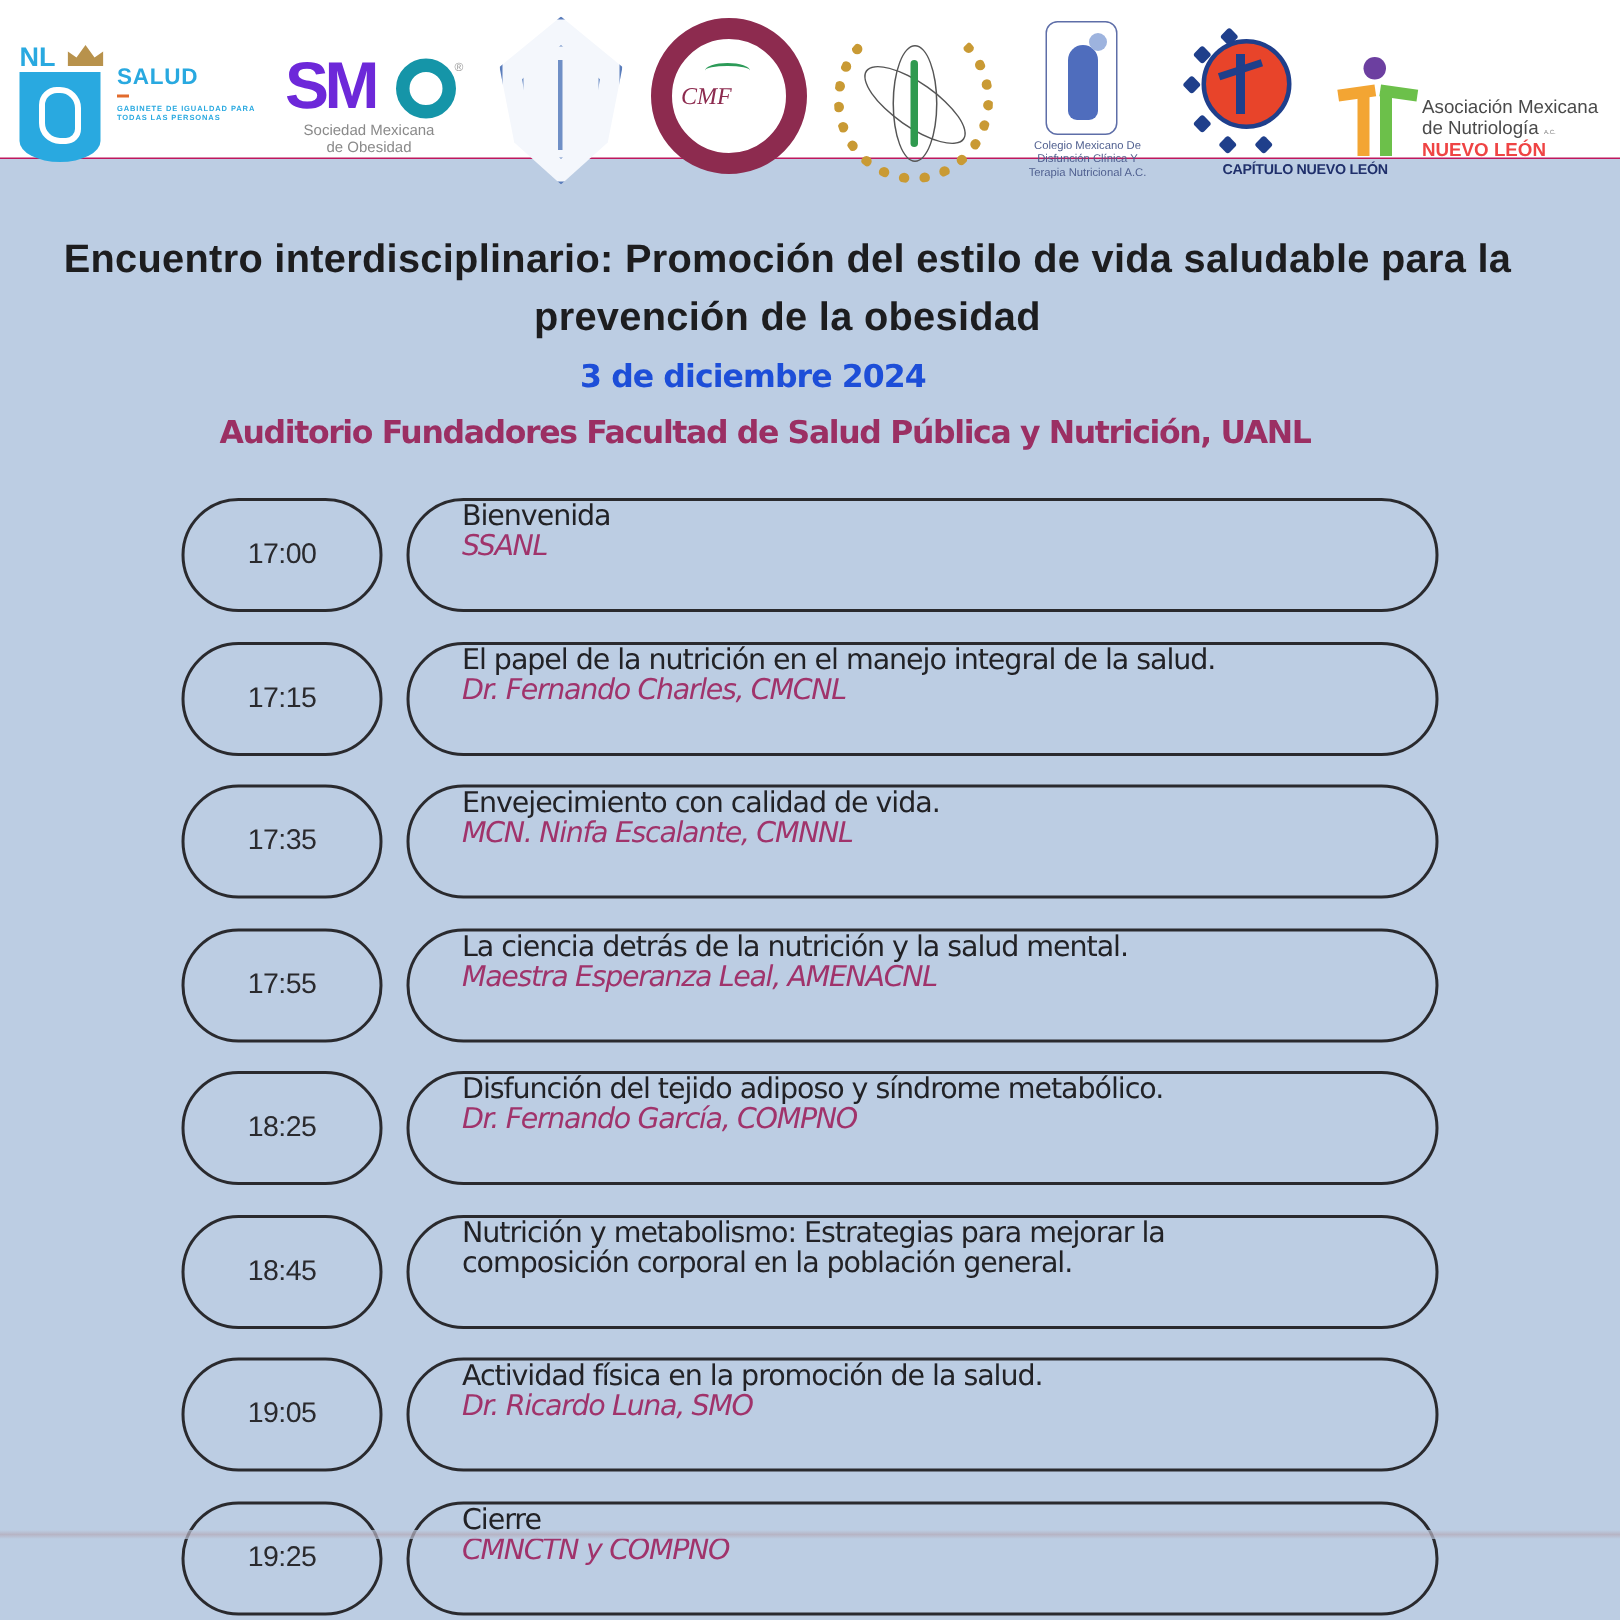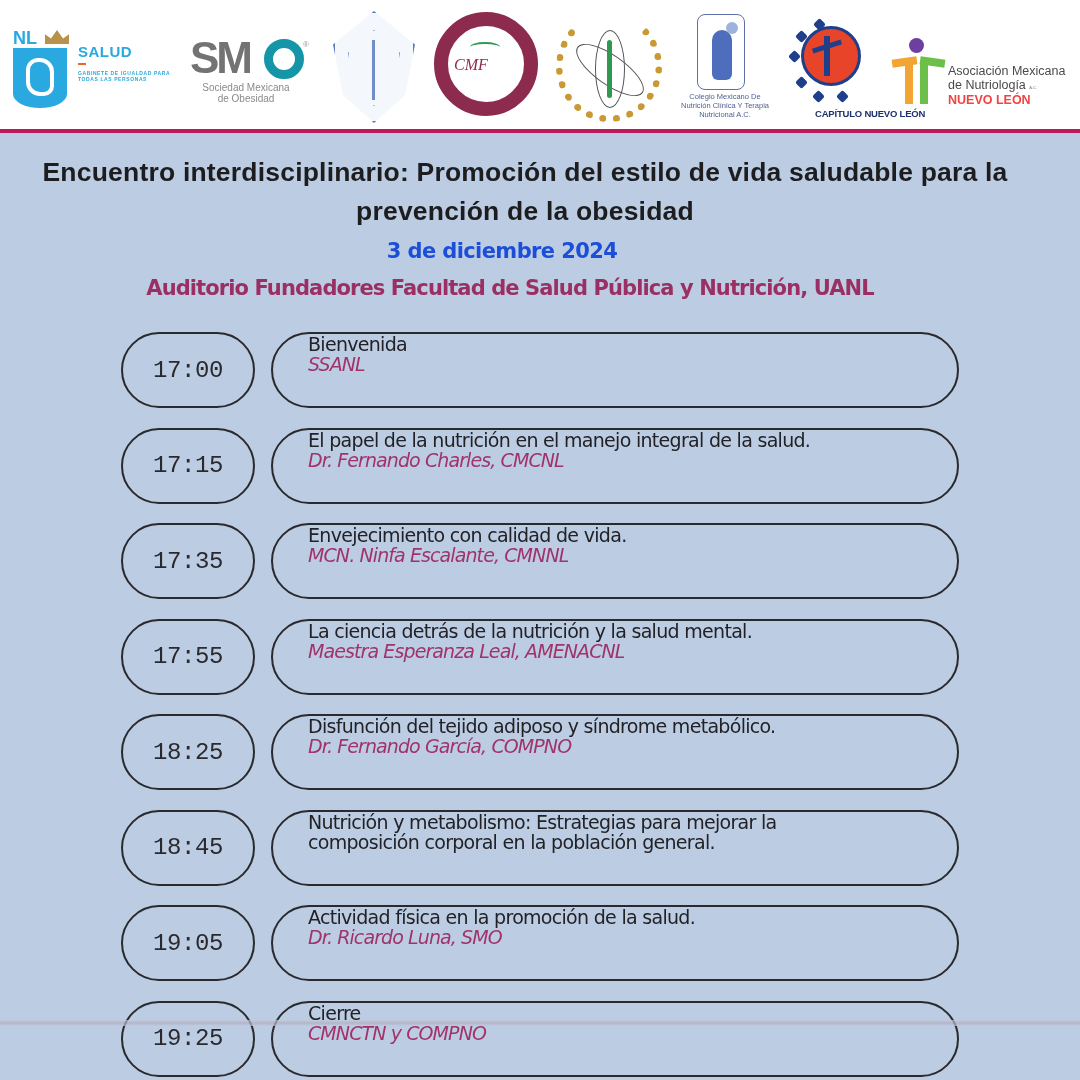--- a/index.html
+++ b/index.html
@@ -3,40 +3,40 @@
 <meta charset="utf-8">
 <style>
   * { box-sizing: border-box; margin: 0; padding: 0; }
   html, body { width: 1080px; height: 1080px; overflow: hidden; }
   body {
     background: #bccde3;
     font-family: "Liberation Sans", sans-serif;
     position: relative;
   }
   .logo-bar {
-    position: absolute; left: 0; top: 0; width: 1080px; height: 133px;
+    position: absolute; left: 0; top: 0; width: 1080px; height: 106px;
     background: #ffffff;
-    border-bottom: 4px solid #be185d;
+    border-bottom: 1px solid #be185d;
     padding-left: 28px;
   }
   .logo { position: absolute; }
   
   .nl-shield {
     left: 13px; top: 48px; width: 54px; height: 60px;
     background: #29a9e0; border-radius: 0 0 27px 27px / 0 0 14px 14px;
   }
   .nl-text { left: 13px; top: 28px; font-weight: bold; font-size: 18px; color: #29a9e0; }
   .nl-crown { left: 45px; top: 30px; width: 24px; height: 14px; background: #b8924c;
     clip-path: polygon(0 30%, 25% 60%, 50% 0, 75% 60%, 100% 30%, 100% 100%, 0 100%); }
   .nl-glyph { left: 26px; top: 58px; width: 28px; height: 38px; border: 4px solid #fff; border-radius: 12px 14px 10px 14px; }
   .salud-title { left: 78px; top: 43px; font-weight: bold; font-size: 15px; color: #29a9e0; letter-spacing: 0.5px; }
   .salud-dash { left: 78px; top: 63px; width: 8px; height: 2px; background: #e26b2c; }
   .salud-sub { left: 78px; top: 70px; font-size: 5px; line-height: 6px; color: #29a9e0; font-weight: bold; letter-spacing: 0.6px; width: 110px; }
   
-  .smo-mark { left: 190px; top: 36px; font-size: 44px; font-weight: bold; color: #737373; letter-spacing: -3px; line-height: 44px; }
+  .smo-mark { left: 190px; top: 36px; font-size: 44px; font-weight: bold; color: #6d28d9; letter-spacing: -3px; line-height: 44px; }
   .smo-o { left: 264px; top: 39px; width: 40px; height: 40px; border: 9px solid #1595a8; border-radius: 50%; }
   .smo-reg { left: 303px; top: 40px; font-size: 8px; color: #999; }
   .smo-sub { left: 196px; top: 82px; font-size: 10px; line-height: 11px; color: #8a8a8a; text-align: center; width: 100px; }
   
   .cm-shield {
     left: 333px; top: 11px; width: 82px; height: 112px;
     border: 2px solid #5a7dbb; background: #f4f7fc;
     clip-path: polygon(50% 0, 100% 30%, 88% 75%, 50% 100%, 12% 75%, 0 30%);
   }
   .cm-inner { left: 348px; top: 30px; width: 52px; height: 76px; border: 1px solid #6f8fc6;
@@ -80,21 +80,21 @@
   }
   .date { margin-top: 7px; font-size: 21px; color: #1d4ed8; font-weight: bold; font-family: "DejaVu Sans", sans-serif; line-height: 27px; letter-spacing: -0.6px; }
   .venue { margin-top: 10px; font-size: 21px; color: #9b2f63; font-weight: bold; font-family: "DejaVu Sans", sans-serif; line-height: 27px; letter-spacing: -0.9px; padding-left: 16px; }
 
   .schedule { position: absolute; left: 121px; top: 332px; width: 840px; }
   .row { position: relative; height: 76px; margin-bottom: 19.5px; }
   .time-pill {
     position: absolute; left: 0; top: 0; width: 134px; height: 76px;
     border: 2px solid #2a2a2e; border-radius: 38px;
     display: flex; align-items: center; justify-content: center;
-    font-family: Liberation Mono, monospace; font-size: 24px; color: #2a2a2e; letter-spacing: -0.4px;
+    font-family: Liberation Sans, sans-serif; font-size: 19px; color: #2a2a2e; letter-spacing: -0.4px;
   }
   .talk-pill {
     position: absolute; left: 150px; top: 0; width: 688px; height: 76px;
     border: 2px solid #2a2a2e; border-radius: 38px;
     padding: 0 30px 0 35px;
     display: flex; flex-direction: column; justify-content: flex-start;
   }
   .talk-title { font-family: "DejaVu Sans", sans-serif; font-size: 19px; color: #222226; line-height: 20px; letter-spacing: -0.7px; }
   .talk-speaker { font-family: "DejaVu Sans", sans-serif; font-style: italic; font-size: 19px; color: #a0336b; line-height: 20px; letter-spacing: -0.9px; }
   .fold { position: absolute; left: 0; top: 1020px; width: 1080px; height: 6px;
@@ -127,21 +127,21 @@
   <div class="logo cf-text">CMF</div>
 
   <div class="logo wh"></div>
   <div class="logo wh-ell"></div>
   <div class="logo wh-ell2"></div>
   <div class="logo wh-snake"></div>
 
   <div class="logo cmnc-frame"></div>
   <div class="logo cmnc-fig"></div>
   <div class="logo cmnc-head"></div>
-  <div class="logo cmnc-text">Colegio Mexicano De Nutrición Clínica Y Terapia Nutricional A.C.</div>
+  <div class="logo cmnc-text">Colegio Mexicano De Disfunción Clínica Y Terapia Nutricional A.C.</div>
 
   <div class="logo cap-circle"></div>
   <div class="logo cap-fig"></div>
   <div class="logo cap-fig2"></div>
   <div class="logo cap-dot" style="left:790px;top:52px;"></div>
   <div class="logo cap-dot" style="left:797px;top:78px;"></div>
   <div class="logo cap-dot" style="left:814px;top:92px;"></div>
   <div class="logo cap-dot" style="left:838px;top:92px;"></div>
   <div class="logo cap-dot" style="left:797px;top:32px;"></div>
   <div class="logo cap-dot" style="left:815px;top:20px;"></div>

